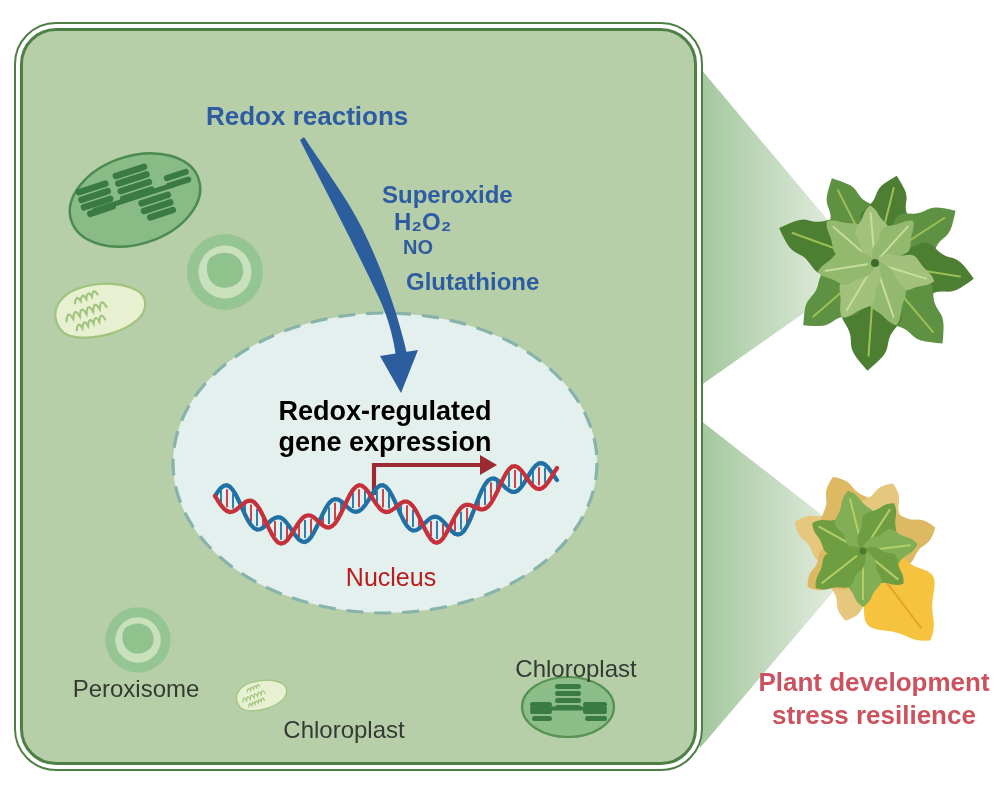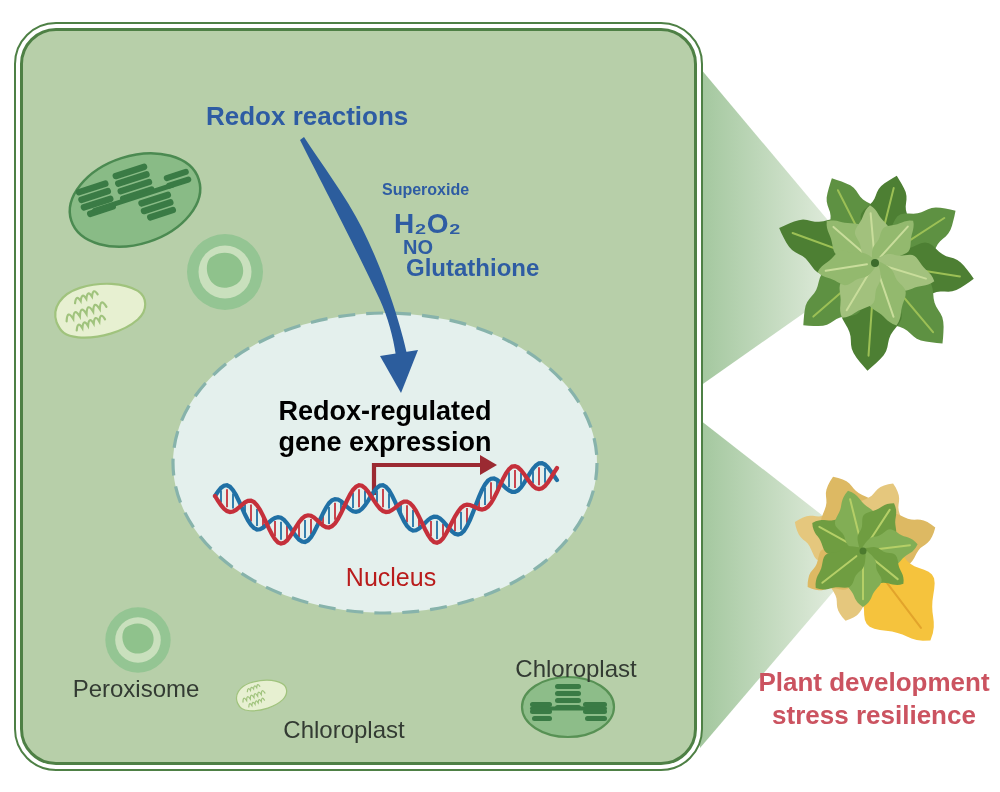--- a/index.html
+++ b/index.html
@@ -10,24 +10,24 @@
   .cell-outer{position:absolute;left:14px;top:22px;width:689px;height:749px;
               box-sizing:border-box;border:2px solid #4e8045;border-radius:42px;
               background:#ffffff;z-index:1;}
   .cell-inner{position:absolute;left:20px;top:28px;width:677px;height:737px;
               box-sizing:border-box;border:3px solid #4e8045;border-radius:36px;
               background:#b7cfa9;z-index:1;}
   #art{z-index:2;}
   .lbl{position:absolute;z-index:3;white-space:nowrap;}
   .blue{color:#2e5ca3;font-weight:600;}
   .t-redox{left:206px;top:101px;font-size:26px;}
-  .m0{left:382px;top:181px;font-size:16px;}
-  .m1{left:394px;top:208px;font-size:28px;}
+  .m0{left:382px;top:181px;font-size:24px;}
+  .m1{left:394px;top:208px;font-size:24px;}
   .m2{left:403px;top:236px;font-size:20px;}
-  .m3{left:406px;top:254px;font-size:24px;}
+  .m3{left:406px;top:268px;font-size:24px;}
   .t-nucleus-heading{left:385px;top:396px;transform:translateX(-50%);
        color:#000000;font-weight:600;font-size:27px;line-height:31px;text-align:center;}
   .t-nucleus{left:391px;top:563px;transform:translateX(-50%);
        color:#b91c1c;font-weight:500;font-size:25px;}
   .orglbl{color:#333b33;font-weight:500;font-size:24px;transform:translateX(-50%);}
   .t-perox{left:136px;top:675px;}
   .t-mito{left:344px;top:716px;}
   .t-chloro{left:576px;top:655px;}
   .t-outcome{left:874px;top:666px;transform:translateX(-50%);
        color:#cb5360;font-weight:600;font-size:26px;line-height:33px;text-align:center;}

